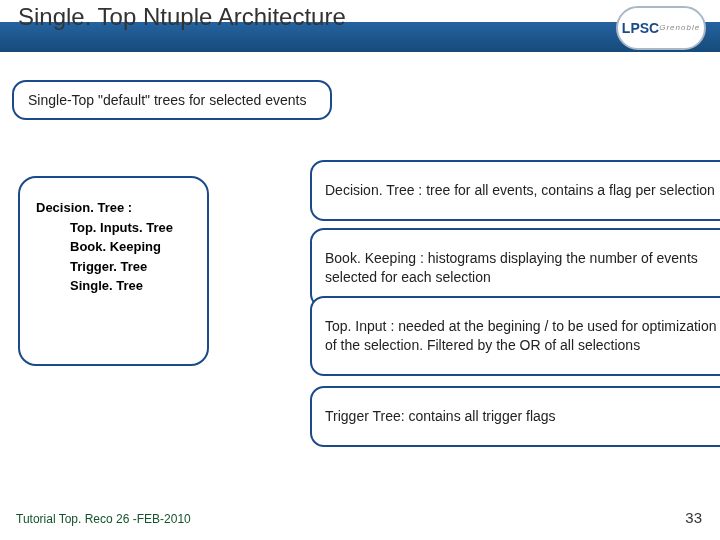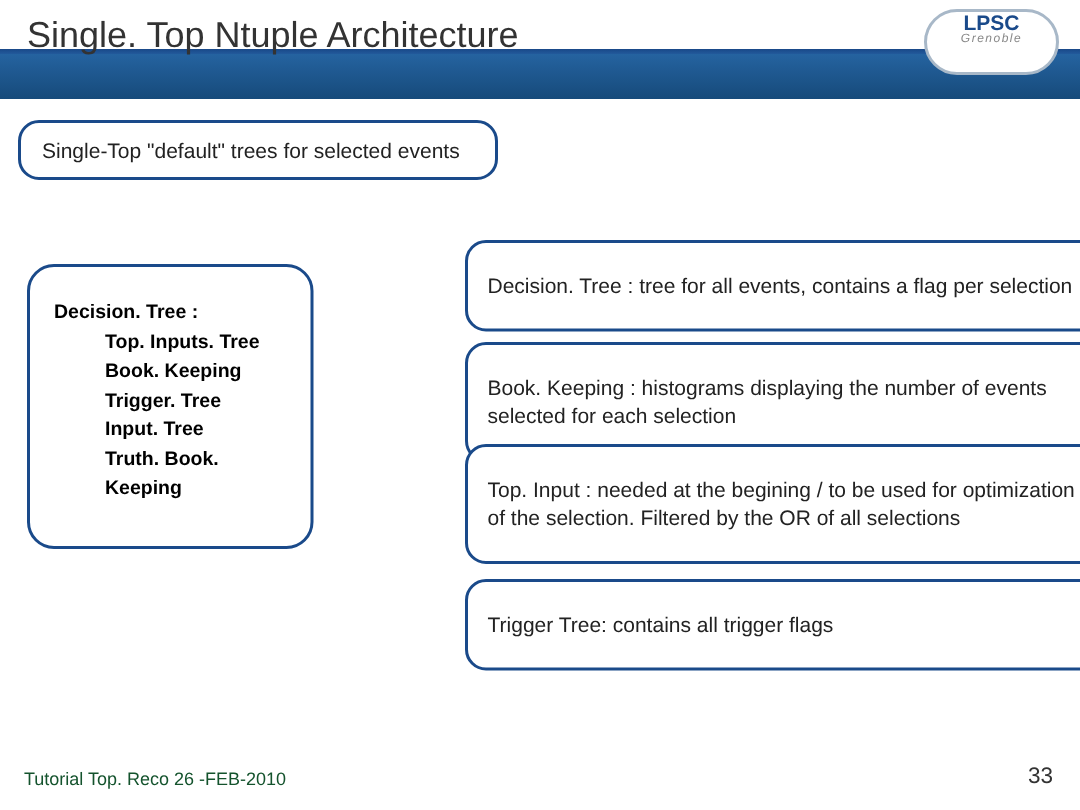--- a/index.html
+++ b/index.html
@@ -1,20 +1,20 @@
 <!DOCTYPE html>
 <html><head>
 <meta charset="utf-8">
 <style>
 *{box-sizing:border-box;margin:0;padding:0}
 body{width:720px;height:540px;background:#fff;font-family:Arial,Helvetica,sans-serif;position:relative;overflow:hidden}
-.title-bar{height:66px;background:linear-gradient(to bottom,#fff 0%,#fff 50%,#1a4a8a 50%,#2b6cb0 60%,#1a4a8a 100%);position:relative;display:flex;align-items:center;padding-left:18px}
+.title-bar{height:52px;background:linear-gradient(to bottom,#fff 0%,#fff 50%,#1a4a8a 50%,#2b6cb0 60%,#1a4a8a 100%);position:relative;display:flex;align-items:center;padding-left:18px}
 .title-bar::after{content:"";position:absolute;left:0;right:0;bottom:0;height:30px;background:linear-gradient(to bottom,#2563a0,#164a7a)}
 .title-text{font-size:24px;color:#333;position:relative;z-index:2;padding-top:0;margin-top:-18px}
-.logo{position:absolute;right:14px;top:6px;z-index:3;width:90px;height:44px;background:#fff;border:2px solid #a8b8c8;border-radius:22px;display:flex;flex-direction:column;align-items:center;justify-content:flex-start;font-size:9px;line-height:1}
+.logo{position:absolute;right:14px;top:6px;z-index:3;width:90px;height:44px;background:#fff;border:2px solid #a8b8c8;border-radius:22px;display:flex;flex-direction:row;align-items:center;justify-content:center;font-size:9px;line-height:1}
 .logo .t1{font-size:14px;font-weight:bold;color:#1a4a8a}
 .logo .t2{font-size:8px;color:#888;font-style:italic;letter-spacing:1px}
 .box{border:2px solid #1a4a8a;border-radius:14px;background:#fff;padding:10px 14px;font-size:14px;color:#222}
 .subtitle{position:absolute;left:12px;top:80px;width:320px}
 .tree-box{position:absolute;left:18px;top:176px;width:191px;height:190px;border:2px solid #1a4a8a;border-radius:18px;padding:20px 16px;font-size:13px;font-weight:bold;line-height:1.5;background:#fff}
 .tree-box .indent{margin-left:34px}
 .right-box{position:absolute;left:310px;width:427px;font-size:14px;line-height:1.35;padding:19px 13px}
 .b1{top:160px}
 .b2{top:228px}
 .b3{top:296px}
@@ -35,22 +35,21 @@
 
 <div class="box subtitle">
   <span>Single-Top "default" trees for selected events</span>
 </div>
 
 <div class="tree-box">
   <div>Decision. Tree :</div>
   <div class="indent">Top. Inputs. Tree</div>
   <div class="indent">Book. Keeping</div>
   <div class="indent">Trigger. Tree</div>
-  <div class="indent">Input. Tree</div>
-  <div class="indent">Truth. Book. Keeping</div>
+  <div class="indent">Single. Tree</div>
 </div>
 
 <div class="box right-box b1">
   <span>Decision. Tree : tree for all events, contains a flag per selection</span>
 </div>
 <div class="box right-box b2">
   <span>Book. Keeping : histograms displaying the number of events selected for each selection</span>
 </div>
 <div class="box right-box b3">
   <span>Top. Input : needed at the begining / to be used for optimization of the selection. Filtered by the OR of all selections</span>

